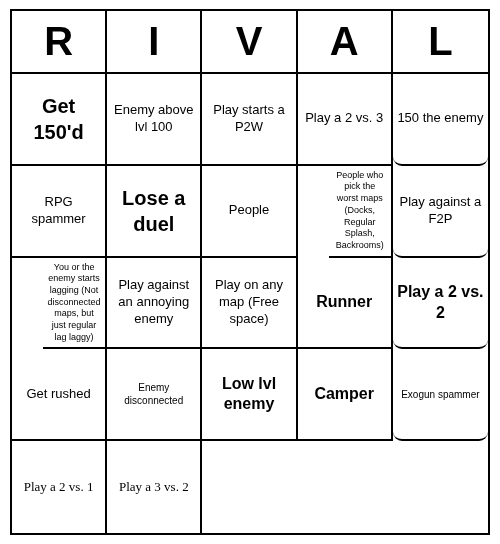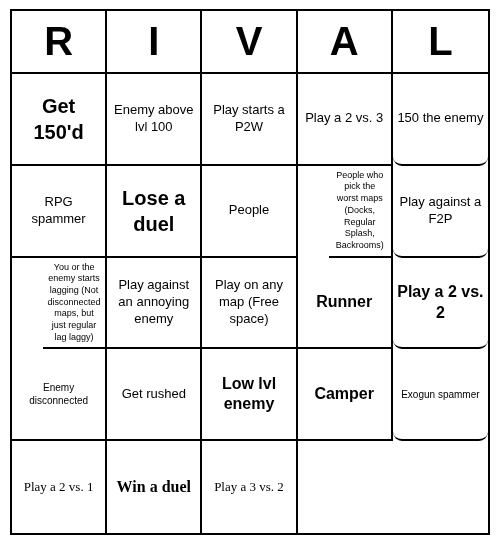--- a/index.html
+++ b/index.html
@@ -122,38 +122,35 @@
       </div>
       <div class="cell">
         <span>Play on any map (Free space)</span>
       </div>
       <div class="cell medium-text">
         <span>Runner</span>
       </div>
       <div class="cell medium-text">
         <span>Play a 2 vs. 2</span>
       </div>
+      <div class="cell">
+        <span>Get rushed</span>
+      </div>
       <div class="cell small-text">
         <span>Enemy disconnected</span>
-      </div>
-      <div class="cell">
-        <span>Get rushed</span>
       </div>
       <div class="cell medium-text">
         <span>Low lvl enemy</span>
       </div>
       <div class="cell medium-text">
         <span>Camper</span>
       </div>
       <div class="cell small-text">
         <span>Exogun spammer</span>
       </div>
       <div class="cell">
         <span>Play a 2 vs. 1</span>
       </div>
-      <div class="cell medium-text">
-        <span>Win a duel</span>
-      </div>
       <div class="cell">
         <span>Play a 3 vs. 2</span>
       </div>
     </div>
 </div>
 
 </body></html>

